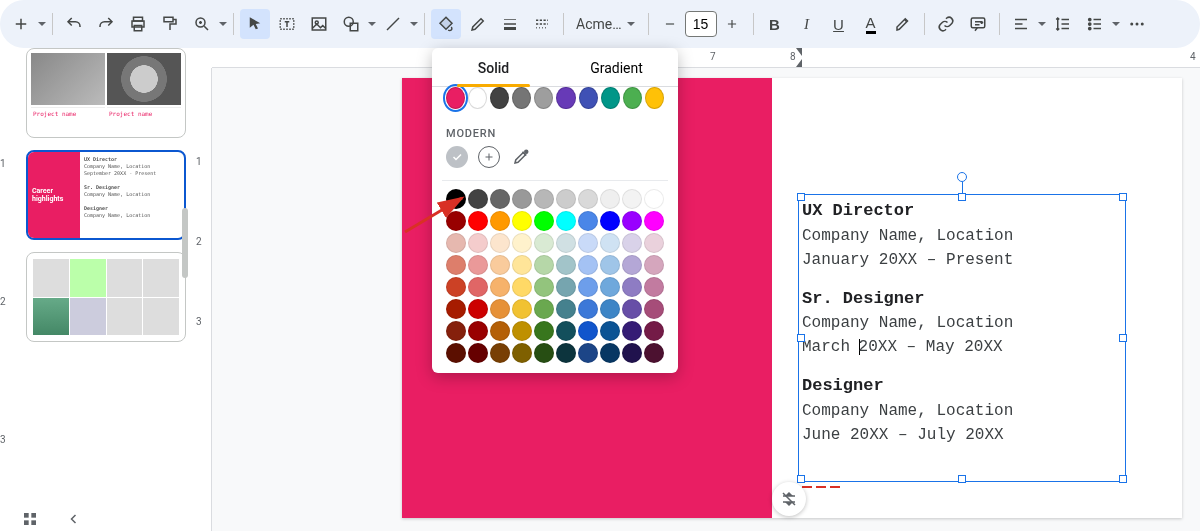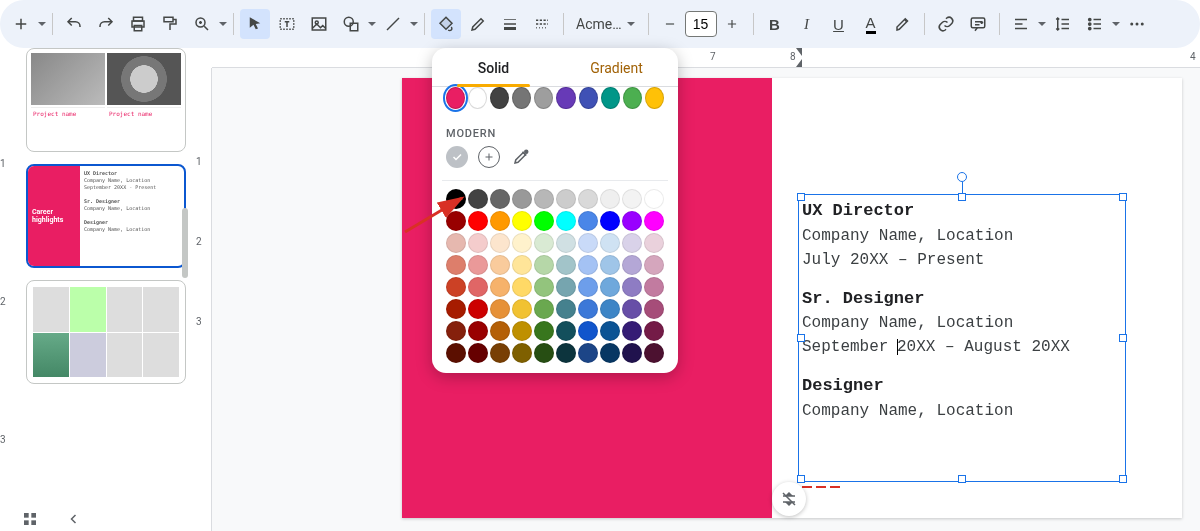--- a/index.html
+++ b/index.html
@@ -7,21 +7,21 @@
   .toolbar { height: 48px; border-bottom: 1px solid #e0e0e0; display: flex; align-items: center; padding: 0 4px; gap: 2px; background: #f1f3f4; border-radius: 28px 28px 0 0; margin: 0 0 0 0;}
   .toolbar { background: #edf2fa; border-radius: 24px; margin:0; border:none; padding-left:6px;}
   .tbtn { width: 30px; height: 30px; border: none; background: transparent; border-radius: 4px; display: flex; align-items: center; justify-content: center; color: #444746; cursor: pointer; }
   .tbtn.active { background: #d3e3fd; }
   .tsep { width: 1px; height: 22px; background: #c7c7c7; margin: 0 4px; }
   .tdrop { display:flex; align-items:center; height:30px; padding:0 6px; border-radius:4px; color:#444746; font-size:14px; gap:4px; cursor:pointer; }
   .fontsize { display:flex; align-items:center; }
   .fontsize input { width:32px; height:26px; border:1px solid #747775; border-radius:4px; text-align:center; font-size:14px; }
   .workspace { display:flex; height: calc(531px - 48px); }
   .filmstrip { width: 192px; padding: 8px 0 8px 12px; overflow:hidden; position:relative; }
-  .thumb { width: 160px; height:104px; border-radius:8px; border:1px solid #c4c7c5; margin-bottom:12px; background:#fff; overflow:hidden; position:relative; margin-left:14px;}
+  .thumb { width: 160px; height:90px; border-radius:8px; border:1px solid #c4c7c5; margin-bottom:12px; background:#fff; overflow:hidden; position:relative; margin-left:14px;}
   .thumb.sel { border:2px solid #0b57d0; }
   .thumb-pink { display:flex; height:100%; }
   .thumb-pink .l { width:52px; background:#e91e63; color:#fff; font-size:7px; font-weight:700; padding:6px 4px; display:flex; align-items:center; }
   .thumb-pink .r { flex:1; padding:4px; font-size:5px; color:#555; font-family:monospace; line-height:1.4; }
   .thumb-purple { background:#673ab7; color:#fff; padding:10px 8px; height:100%; }
   .thumb-purple .t1 { font-size:10px; font-weight:700; line-height:1.2; }
   .thumb-purple .t2 { font-size:5px; margin-top:4px; opacity:.9;}
   .thumb-grid { display:grid; grid-template-columns: repeat(4,1fr); grid-template-rows:repeat(2,1fr); gap:1px; height:100%; padding:6px;}
   .thumb-grid div{ background:#ddd; }
   .vr-scroll { position:absolute; right:4px; top:160px; width:6px; height:70px; background:#c4c7c5; border-radius:3px; }
@@ -44,23 +44,23 @@
   .rot{ position:absolute; left:50%; top:-26px; margin-left:-5px; width:10px;height:10px; border-radius:50%; background:#fff; border:1.5px solid #1a73e8;}
   .rot-line{position:absolute;left:50%;top:-16px;width:1px;height:12px;background:#1a73e8;}
   .content{ font-family: "Courier New", monospace; font-size:16px; color:#3c4043; line-height:1.5; }
   .content .role{ font-weight:700; color:#202124; font-size:17px;}
   .content .gap{ height:14px; }
   .caret{ display:inline-block; width:1px; height:16px; background:#000; vertical-align:middle; margin:0 -1px;}
   .spell{ position:absolute; left:0; bottom:-10px; display:flex; gap:4px;}
   .spell i{ display:block; width:10px; height:2px; background:#d93025;}
   .autofit-chip{ position:absolute; left:370px; top:404px; width:34px; height:34px; border-radius:17px; background:#fff; box-shadow:0 1px 4px rgba(0,0,0,.25); display:flex; align-items:center; justify-content:center; color:#5f6368;}
   
-  .popup{ position:absolute; left:432px; top:48px; width:246px; background:#fff; border-radius:14px; box-shadow:0 4px 16px rgba(0,0,0,.25); z-index:50; padding-bottom:10px;}
+  .popup{ position:absolute; left:432px; top:48px; width:246px; background:#fff; border-radius:6px; box-shadow:0 4px 16px rgba(0,0,0,.25); z-index:50; padding-bottom:10px;}
   .tabs{ display:flex; border-bottom:1px solid #dadce0; }
-  .tab{ flex:1; text-align:center; padding:12px 0 10px; font-size:14px; color:#a16207; cursor:pointer; position:relative;}
+  .tab{ flex:1; text-align:center; padding:12px 0 10px; font-size:14px; color:#000000; cursor:pointer; position:relative;}
   .tab.active{ color:#202124; font-weight:500;}
   .tab.active::after{ content:""; position:absolute; left:20%; right:20%; bottom:-1px; height:3px; background:#f9ab00; border-radius:2px;}
   .sec-label{ font-size:11px; letter-spacing:.8px; color:#5f6368; padding:12px 14px 6px; font-weight:500; display:flex; justify-content:space-between; align-items:center;}
   .theme-colors{ display:flex; gap:3px; padding:0 14px 6px; }
   .dot24{ width:22px;height:22px;border-radius:50%; border:1px solid rgba(0,0,0,.15);}
   .dot24.sel{ outline:2px solid #1a73e8; outline-offset:1px;}
   .custom-row{ display:flex; gap:10px; padding:0 14px 8px; align-items:center;}
   .custbtn{ width:22px;height:22px;border-radius:50%; border:1.5px solid #5f6368; background:#fff; display:flex;align-items:center;justify-content:center; color:#5f6368; font-size:14px; position:relative;}
   .custbtn.filled{ background:#bdc1c6; border:none; color:#fff;}
   .hr{ height:1px; background:#e8eaed; margin:4px 10px 8px;}
@@ -343,28 +343,29 @@
           <div class="handle tm"></div>
           <div class="handle tr"></div>
           <div class="handle ml"></div>
           <div class="handle mr"></div>
           <div class="handle bl"></div>
           <div class="handle bm"></div>
           <div class="handle br"></div>
           <div class="content">
             <div class="role">UX Director</div>
             <div>Company Name, Location</div>
-            <div>July 20XX – Present</div>
+            <div>January 20XX – Present</div>
             <div class="gap"></div>
             <div class="role">Sr. Designer</div>
             <div>Company Name, Location</div>
-            <div><span>September </span><span class="caret"></span><span>20XX – August 20XX</span></div>
+            <div><span>March </span><span class="caret"></span><span>20XX – May 20XX</span></div>
             <div class="gap"></div>
             <div class="role">Designer</div>
             <div>Company Name, Location</div>
+            <div>June 20XX – July 20XX</div>
           </div>
           <div class="spell">
               <i></i>
               <i></i>
               <i></i>
             </div>
         </div>
         <div class="autofit-chip">
           <svg width="18" height="18" viewBox="0 0 24 24" fill="none" stroke="#5f6368" stroke-width="2">
               <path d="M4 8h16M4 16h16"></path>

